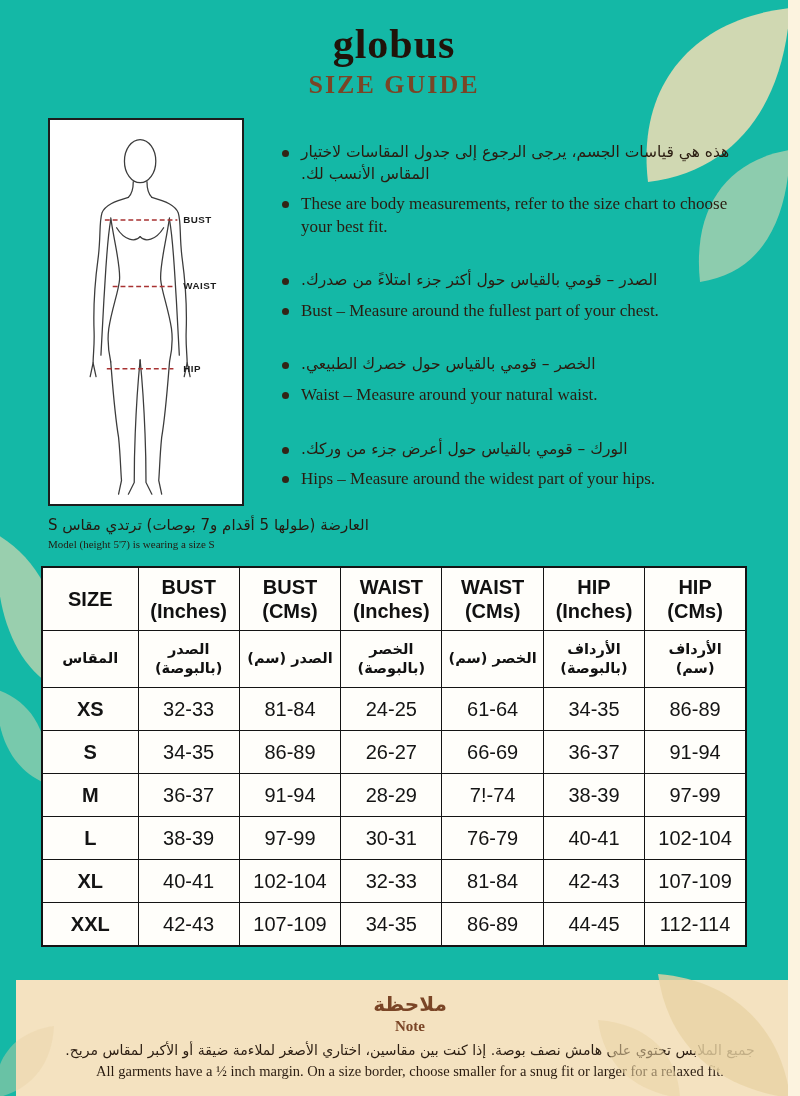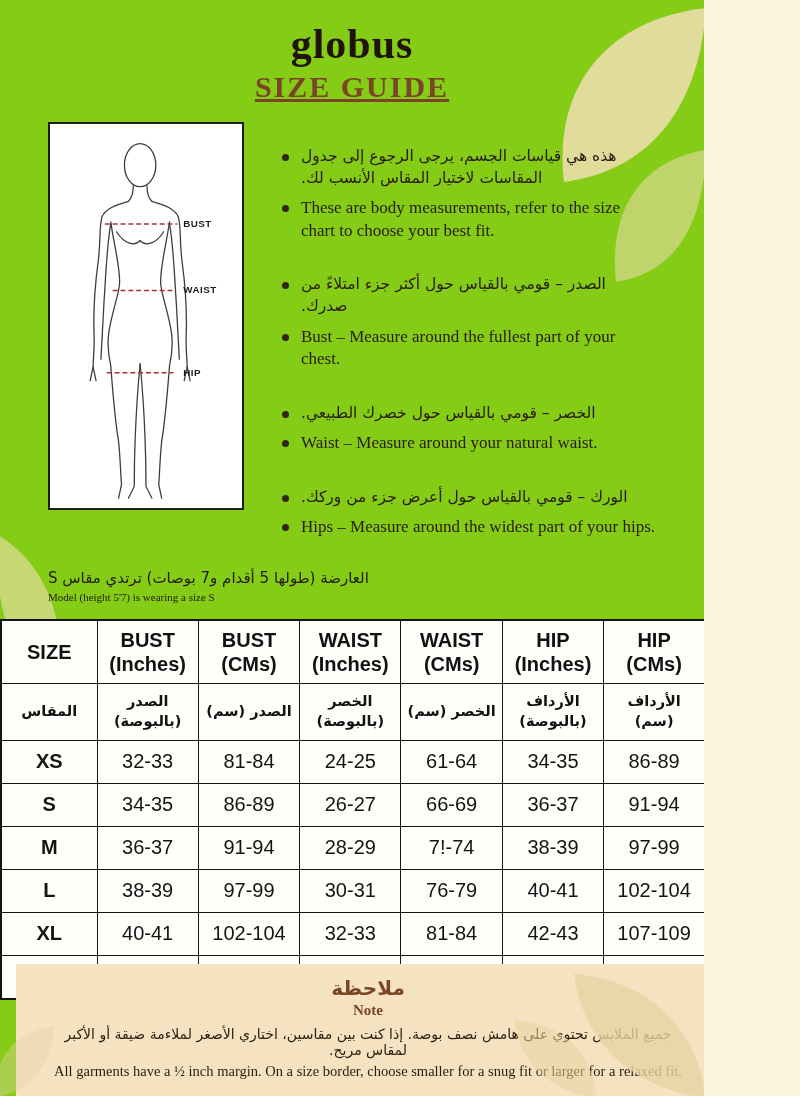--- a/index.html
+++ b/index.html
@@ -1,20 +1,20 @@
 <!DOCTYPE html>
 <html><head>
 <meta charset="utf-8">
 <title>Size Guide</title>
 <style>
   html, body { margin: 0; padding: 0; background: #fcf3df; }
   .page {
     position: relative;
-    width: 704px; height: 1096px;
-    background: #84cc16;
+    width: 788px; height: 1096px;
+    background: #14b8a6;
     overflow: hidden;
     font-family: "Liberation Serif", serif;
     color: #241a10;
   }
   .leaf { position: absolute; z-index: 0; pointer-events: none; }
   .leaf.tr { top: 0; right: 0; }
   .leaf.ml { top: 535px; left: 0; }
   .leaf.br { bottom: 0; right: 0; z-index: 2; }
   .leaf.bl { bottom: 0; left: 0; z-index: 2; }
 
@@ -25,25 +25,24 @@
     font-family: "Liberation Serif", serif;
     font-weight: bold;
     font-size: 42px;
     line-height: 1.05;
     color: #20130a;
     letter-spacing: 1px;
   }
   .guide-title {
     font-family: "Liberation Serif", serif;
     font-weight: bold;
-    font-size: 30px;
+    font-size: 26px;
     color: #7a4526;
     letter-spacing: 2px;
     margin-top: 4px;
-    text-decoration: underline;
   }
 
   .content-row {
     display: flex;
     padding: 0 48px;
     margin-top: 18px;
     gap: 38px;
   }
   .diagram-box {
     flex: none;
@@ -62,21 +61,21 @@
     flex: none;
     width: 7px; height: 7px;
     border-radius: 50%;
     background: #322416;
     margin: 8px 12px 0 0;
   }
   .txt { font-size: 17px; line-height: 1.32; color: #2a1c10; }
   .ar { font-family: "DejaVu Sans", sans-serif; direction: rtl; }
   .txt.ar { font-size: 15.5px; text-align: left; line-height: 1.4; }
 
-  .model-note { margin: 22px 48px 0; }
+  .model-note { margin: 10px 48px 0; }
   .model-note .m-ar { font-size: 15px; text-align: left; color: #241a10; }
   .model-note .m-en { font-size: 11px; margin-top: 4px; color: #241a10; }
 
   table.size-table {
     table-layout: fixed;
     border-collapse: collapse;
     margin: 16px auto 0;
     width: 706px;
     background: #fffefa;
     border: 2px solid #141414;

